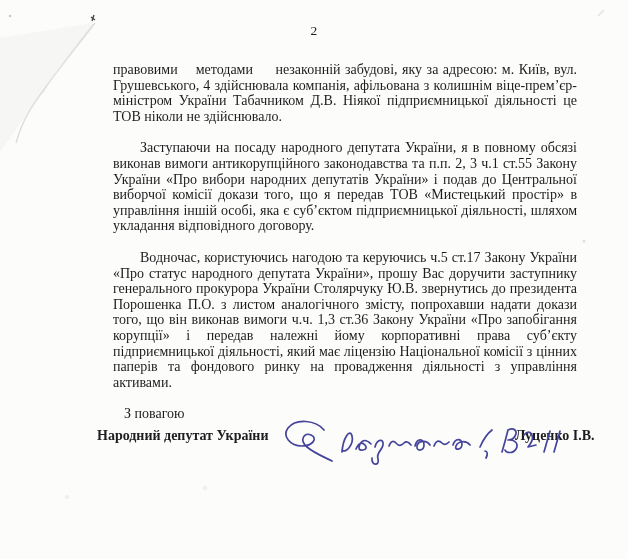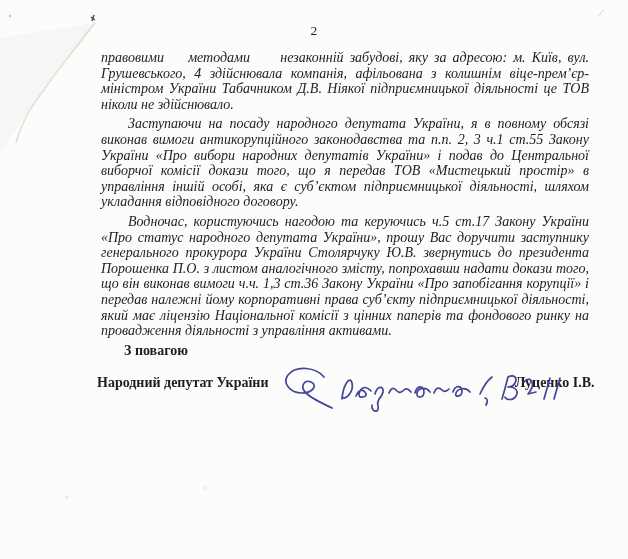--- a/index.html
+++ b/index.html
@@ -14,24 +14,24 @@
   .artifact-layer{position:absolute;left:0;top:0;width:628px;height:559px;pointer-events:none;}
   .page-number{
     position:absolute;top:23px;left:0;width:100%;
     text-align:center;font-size:13.5px;letter-spacing:.5px;
   }
   .body-text{
     position:absolute;left:97px;top:46px;width:496px;
     font-size:14px;line-height:15.6px;
     text-align:justify;text-justify:inter-word;
   }
-  .para{margin:4px;text-indent:27px;font-style:italic;}
+  .para{margin:16px;text-indent:27px;}
   .para.first{text-indent:0;}
-  .closing{font-weight:bold;text-indent:27px;margin-top:4px;}
-  .sig-row{position:relative;margin-top:17px;height:70px;}
+  .closing{font-weight:normal;text-indent:27px;margin-top:4px;}
+  .sig-row{position:relative;margin-top:6px;height:70px;}
   .sig-title{font-weight:bold;white-space:nowrap;}
   .sig-name{position:absolute;left:418px;top:0;font-weight:bold;white-space:nowrap;}
   .signature-svg{position:absolute;left:183px;top:-12px;}
   .sig-stroke{fill:none;stroke:#44449b;stroke-width:1.7;stroke-linecap:round;stroke-linejoin:round;}
 </style>
 </head>
 <body>
 
 <div class="page">
 

